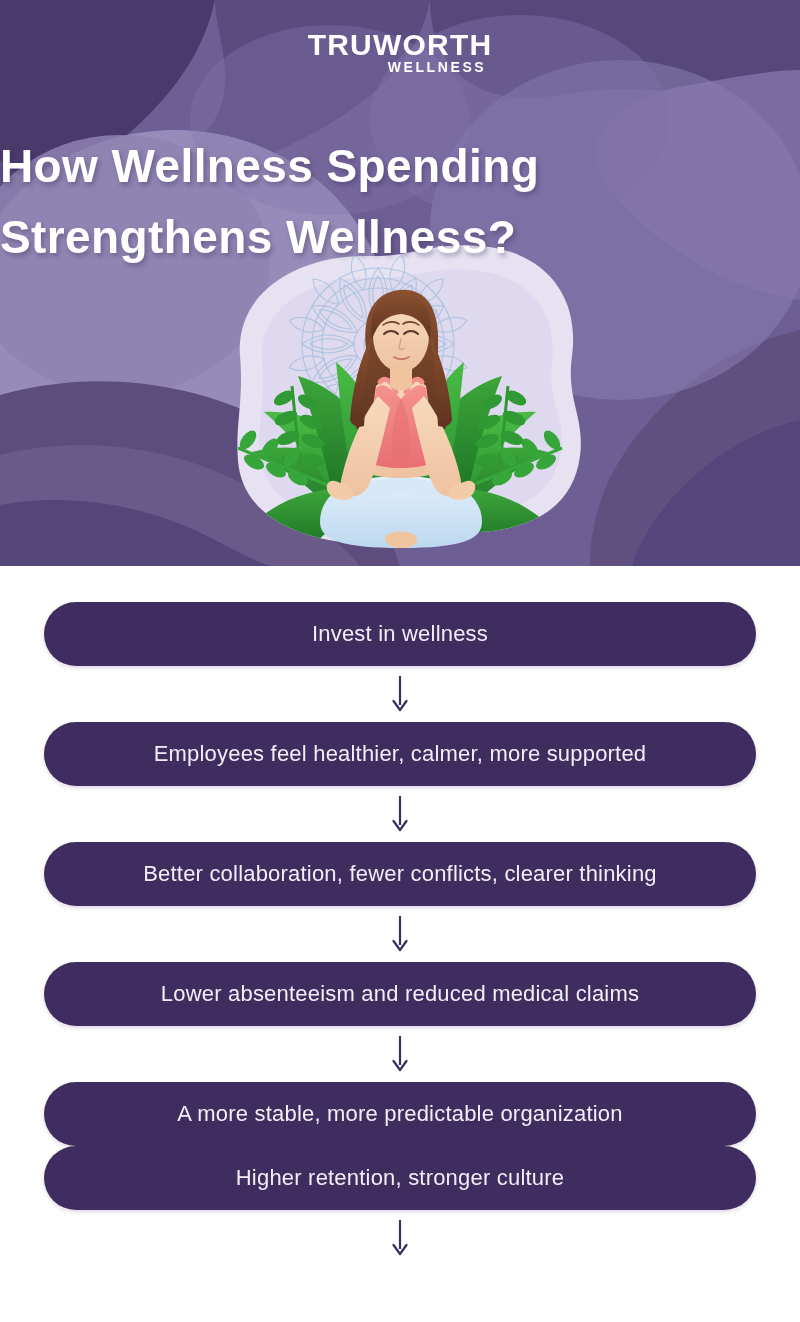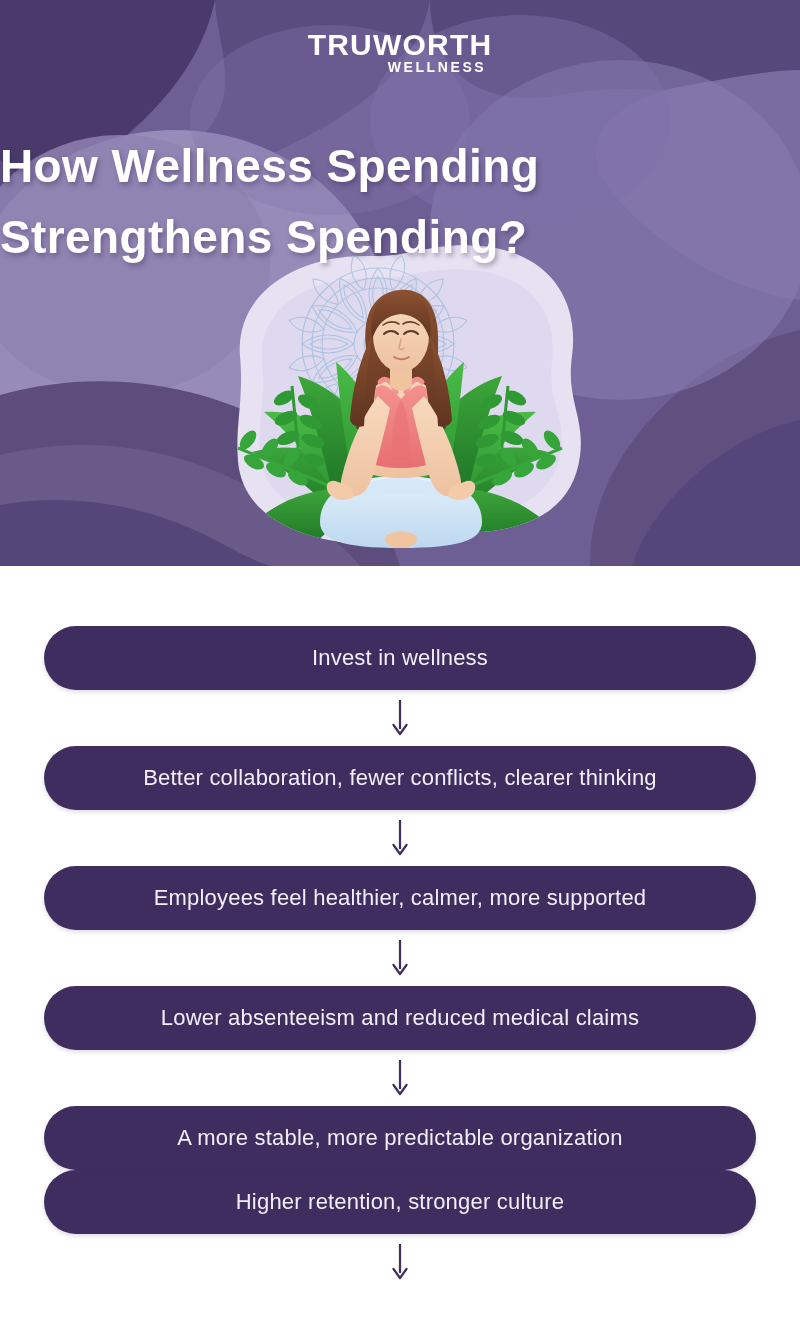--- a/index.html
+++ b/index.html
@@ -93,21 +93,21 @@
     height: 345px;
     z-index: 5;
   }
 
   
   .flow {
     position: absolute;
     left: 0;
     top: 566px;
     width: 800px;
-    padding-top: 60px;
+    padding-top: 36px;
     box-sizing: border-box;
   }
   .flow-row {
     display: flex;
     flex-direction: column;
     align-items: center;
   }
   .pill {
     width: 712px;
     height: 64px;
@@ -159,21 +159,21 @@
       <ellipse cx="330" cy="120" rx="140" ry="95" fill="#8376ad" opacity="0.35"></ellipse>
     </svg>
 
     <div class="logo-wrap">
       <span class="logo-main">TRUWORTH</span>
       <span class="logo-sub">WELLNESS</span>
     </div>
 
     <h1 class="hero-title">
       <span class="tline">How Wellness Spending</span>
-      <span class="tline">Strengthens Spending?</span>
+      <span class="tline">Strengthens Wellness?</span>
     </h1>
 
   </div>
 
   <svg class="illus" viewBox="0 0 440 345">
     <defs>
       <linearGradient id="skin" x1="0" y1="0" x2="0" y2="1">
         <stop offset="0%" stop-color="#f7d9bd"></stop>
         <stop offset="100%" stop-color="#eec2a0"></stop>
       </linearGradient>
@@ -422,40 +422,40 @@
       <div class="pill">Invest in wellness</div>
       <div class="arrow">
         <svg width="20" height="38" viewBox="0 0 20 38" aria-hidden="true">
           <line x1="10" y1="1" x2="10" y2="30" stroke="#3e2d5e" stroke-width="2.2"></line>
           <path d="M3.5,26 L10,35 L16.5,26" fill="none" stroke="#3e2d5e" stroke-width="2.2" stroke-linecap="round" stroke-linejoin="round"></path>
         </svg>
       </div>
     </div>
 
     <div class="flow-row">
+      <div class="pill">Employees feel healthier, calmer, more supported</div>
+      <div class="arrow">
+        <svg width="20" height="38" viewBox="0 0 20 38" aria-hidden="true">
+          <line x1="10" y1="1" x2="10" y2="30" stroke="#3e2d5e" stroke-width="2.2"></line>
+          <path d="M3.5,26 L10,35 L16.5,26" fill="none" stroke="#3e2d5e" stroke-width="2.2" stroke-linecap="round" stroke-linejoin="round"></path>
+        </svg>
+      </div>
+    </div>
+
+    <div class="flow-row">
       <div class="pill">Better collaboration, fewer conflicts, clearer thinking</div>
       <div class="arrow">
         <svg width="20" height="38" viewBox="0 0 20 38" aria-hidden="true">
           <line x1="10" y1="1" x2="10" y2="30" stroke="#3e2d5e" stroke-width="2.2"></line>
           <path d="M3.5,26 L10,35 L16.5,26" fill="none" stroke="#3e2d5e" stroke-width="2.2" stroke-linecap="round" stroke-linejoin="round"></path>
         </svg>
       </div>
     </div>
 
     <div class="flow-row">
-      <div class="pill">Employees feel healthier, calmer, more supported</div>
-      <div class="arrow">
-        <svg width="20" height="38" viewBox="0 0 20 38" aria-hidden="true">
-          <line x1="10" y1="1" x2="10" y2="30" stroke="#3e2d5e" stroke-width="2.2"></line>
-          <path d="M3.5,26 L10,35 L16.5,26" fill="none" stroke="#3e2d5e" stroke-width="2.2" stroke-linecap="round" stroke-linejoin="round"></path>
-        </svg>
-      </div>
-    </div>
-
-    <div class="flow-row">
       <div class="pill">Lower absenteeism and reduced medical claims</div>
       <div class="arrow">
         <svg width="20" height="38" viewBox="0 0 20 38" aria-hidden="true">
           <line x1="10" y1="1" x2="10" y2="30" stroke="#3e2d5e" stroke-width="2.2"></line>
           <path d="M3.5,26 L10,35 L16.5,26" fill="none" stroke="#3e2d5e" stroke-width="2.2" stroke-linecap="round" stroke-linejoin="round"></path>
         </svg>
       </div>
     </div>
 
     <div class="flow-row">

